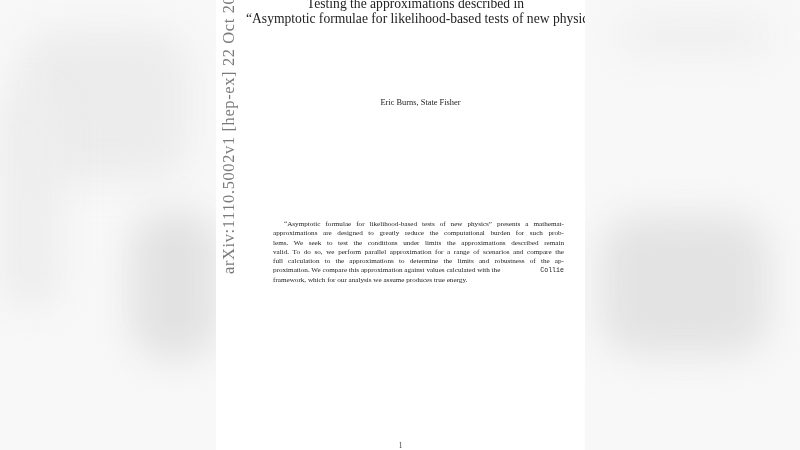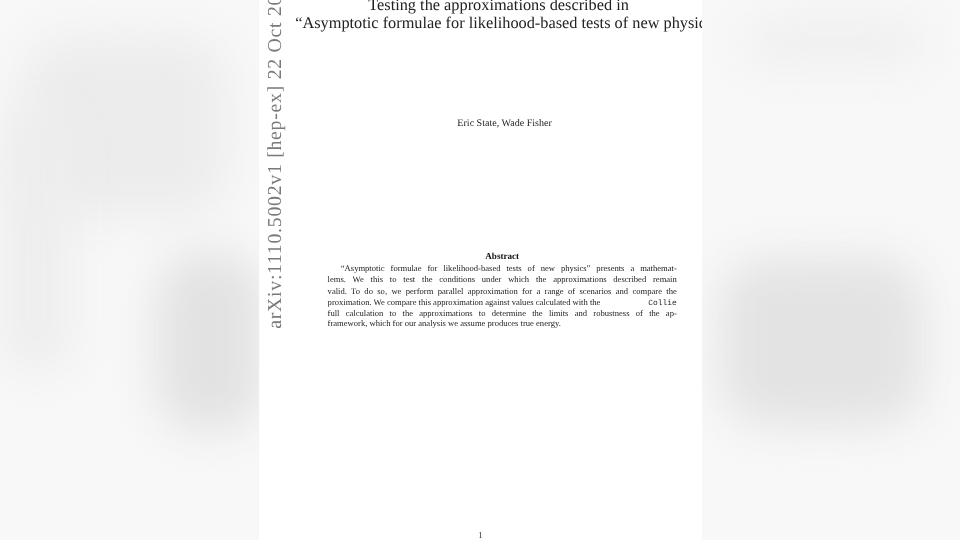--- a/index.html
+++ b/index.html
@@ -154,32 +154,32 @@
   <div class="bg-blob" style="left:620px; top:15px; width:150px; height:40px; background:#efefef;"></div>
 
   <div class="page">
     <div class="arxiv-stamp">arXiv:1110.5002v1  [hep-ex]  22 Oct 2011</div>
 
     <div class="title">
       <div>Testing the approximations described in</div>
       <div>“Asymptotic formulae for likelihood-based tests of new physics”</div>
     </div>
 
-    <div class="authors">Eric State, Wade Fisher</div>
+    <div class="authors">Eric Burns, State Fisher</div>
 
-    <div class="abstract-heading">Abstract</div>
 
     <div class="abstract-body">
       <span class="line first">“Asymptotic formulae for likelihood-based tests of new physics” presents a mathemat-</span>
-      <span class="line">lems. We this to test the conditions under which the approximations described remain</span>
+      <span class="line">approximations are designed to greatly reduce the computational burden for such prob-</span>
+      <span class="line">lems. We seek to test the conditions under limits the approximations described remain</span>
       <span class="line">valid. To do so, we perform parallel approximation for a range of scenarios and compare the</span>
+      <span class="line">full calculation to the approximations to determine the limits and robustness of the ap-</span>
       <span class="line" style="display:flex; justify-content:space-between;">
           <span>proximation. We compare this approximation against values calculated with the</span>
           <span class="mono">Collie</span>
         </span>
-      <span class="line">full calculation to the approximations to determine the limits and robustness of the ap-</span>
       <span class="line last">framework, which for our analysis we assume produces true energy.</span>
     </div>
 
 
     <div class="page-number">1</div>
   </div>
 </div>
 
 </body></html>

